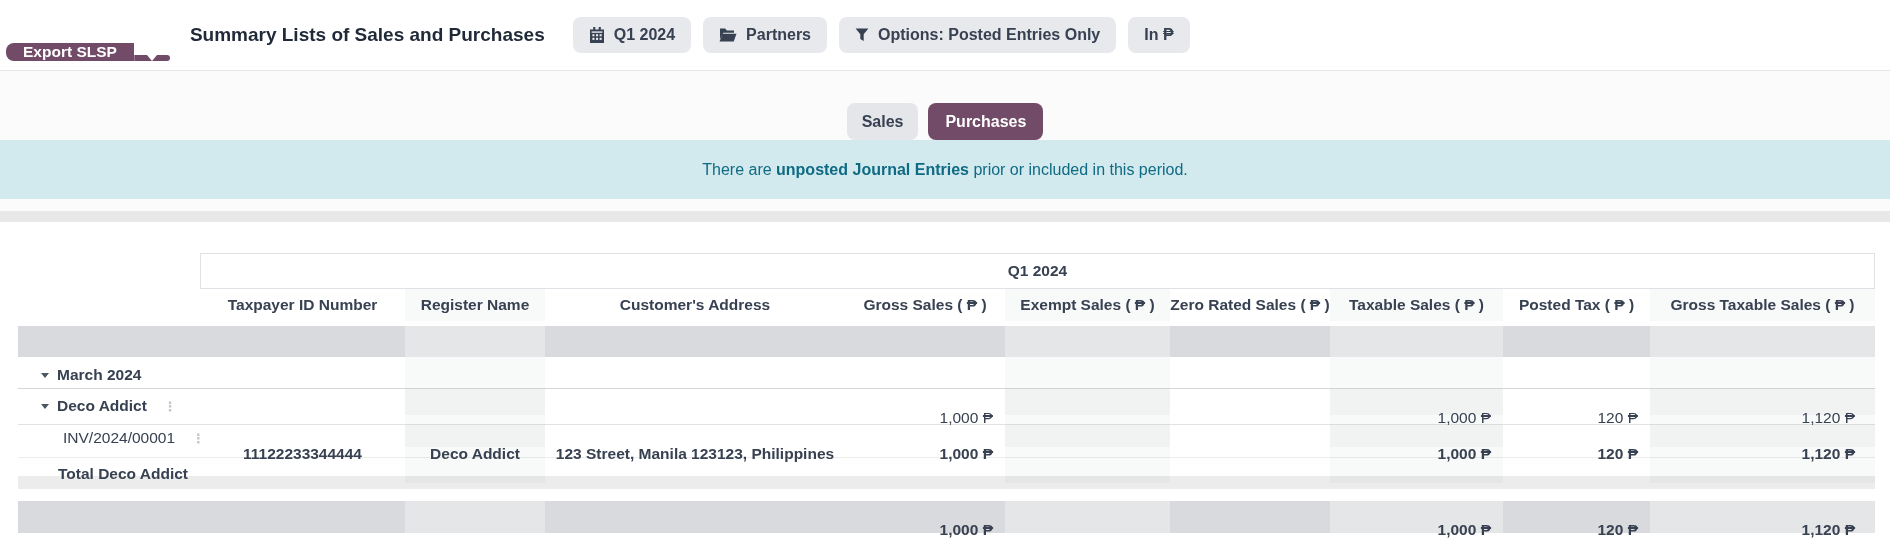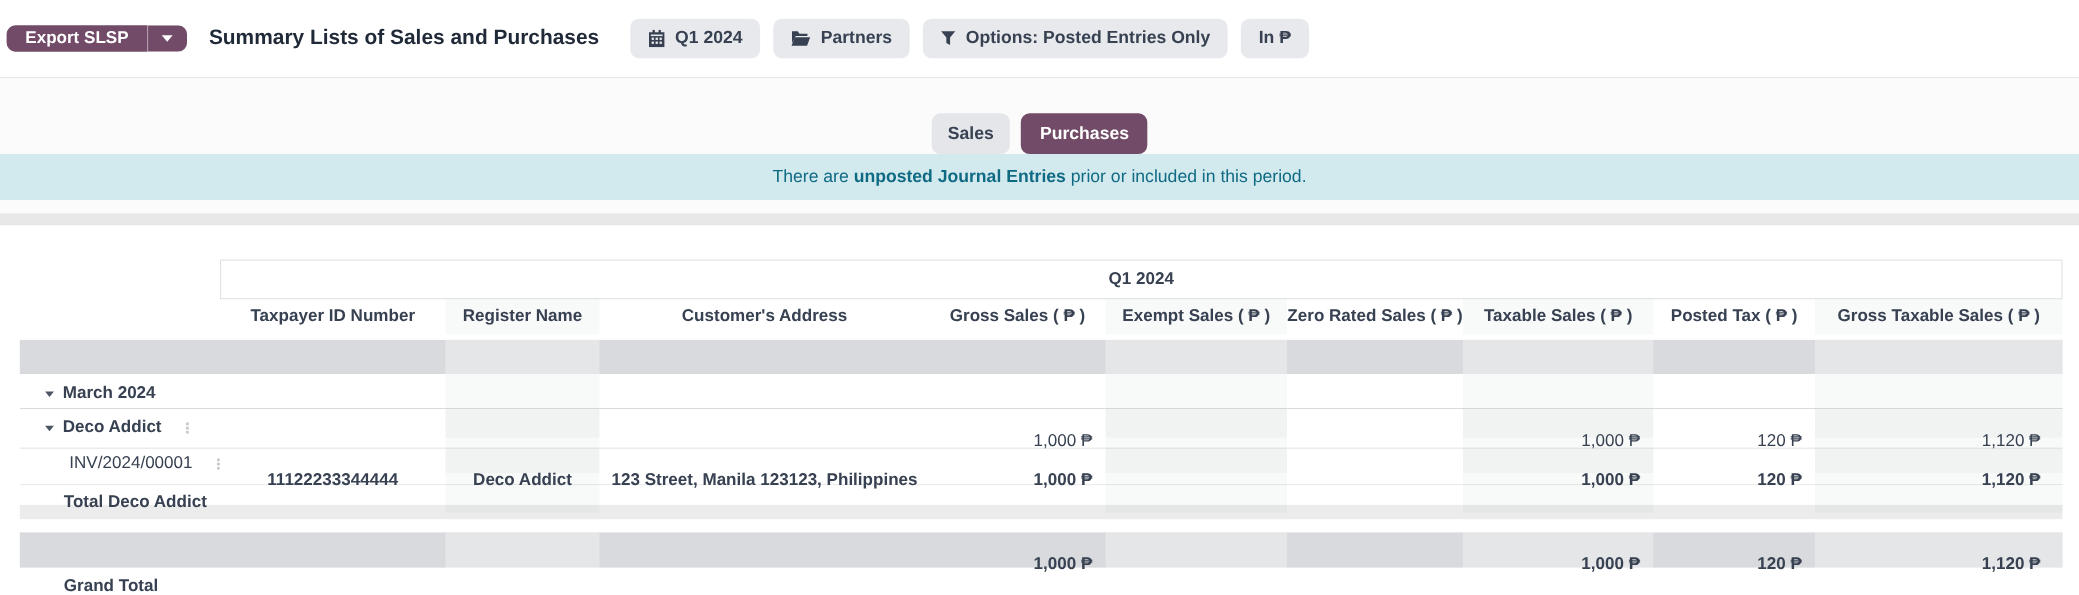--- a/index.html
+++ b/index.html
@@ -12,21 +12,21 @@
   *{box-sizing:border-box;margin:0;padding:0;}
   html,body{width:1890px;height:541px;overflow:hidden;}
   body{
     font-family:"Liberation Sans","DejaVu Sans",sans-serif;
     color:var(--txt);
     background:#fff;
     font-size:15.5px;
   }
   
   .topbar{height:70px;display:flex;align-items:center;padding-left:6px;background:#fff;}
-  .split-btn{display:flex;height:24px;}
+  .split-btn{display:flex;height:52px;align-items:flex-end;}
   .split-btn .main{
     background:var(--primary);color:#fff;font-weight:700;font-size:15.5px;
     border:none;padding:0 17px;border-radius:8px 0 0 8px;cursor:pointer;
   }
   .split-btn .toggle{
     background:var(--primary);border:none;border-left:1px solid rgba(255,255,255,.25);
     width:36px;border-radius:0 8px 8px 0;display:flex;align-items:center;justify-content:center;cursor:pointer;
   }
   .caret-down-white{width:0;height:0;border-left:5px solid transparent;border-right:5px solid transparent;border-top:6px solid #fff;}
   .page-title{font-size:19px;font-weight:700;color:#1f2937;margin-left:20px;white-space:nowrap;}
@@ -38,21 +38,21 @@
   .btn-filter svg{flex:0 0 auto;}
   
   .mode-strip{height:70px;background:#fbfbfc;border-top:1px solid #e7e7e9;display:flex;align-items:flex-end;justify-content:center;gap:10px;}
   .btn-tab{
     height:37px;border:none;border-radius:8px;padding:0 15px;font-family:inherit;
     font-size:16px;font-weight:600;cursor:pointer;
   }
   .btn-tab.inactive{background:#e4e6ea;color:#374151;}
   .btn-tab.active{background:var(--primary);color:#fff;padding:0 17px;}
   
-  .banner{height:42px;background:var(--banner-bg);display:flex;align-items:center;justify-content:center;
+  .banner{height:59px;background:var(--banner-bg);display:flex;align-items:center;justify-content:center;
     font-size:16px;color:var(--banner-txt);}
   .banner b{font-weight:700;cursor:pointer;}
   
   .post-banner-gap{height:12px;background:#fbfbfc;}
   .divider-band{height:11px;background:#e8e8e8;}
   
   .content{background:#fff;padding:31px 15px 0 18px;}
   .tbl{width:1857px;}
   .row{
     display:grid;

